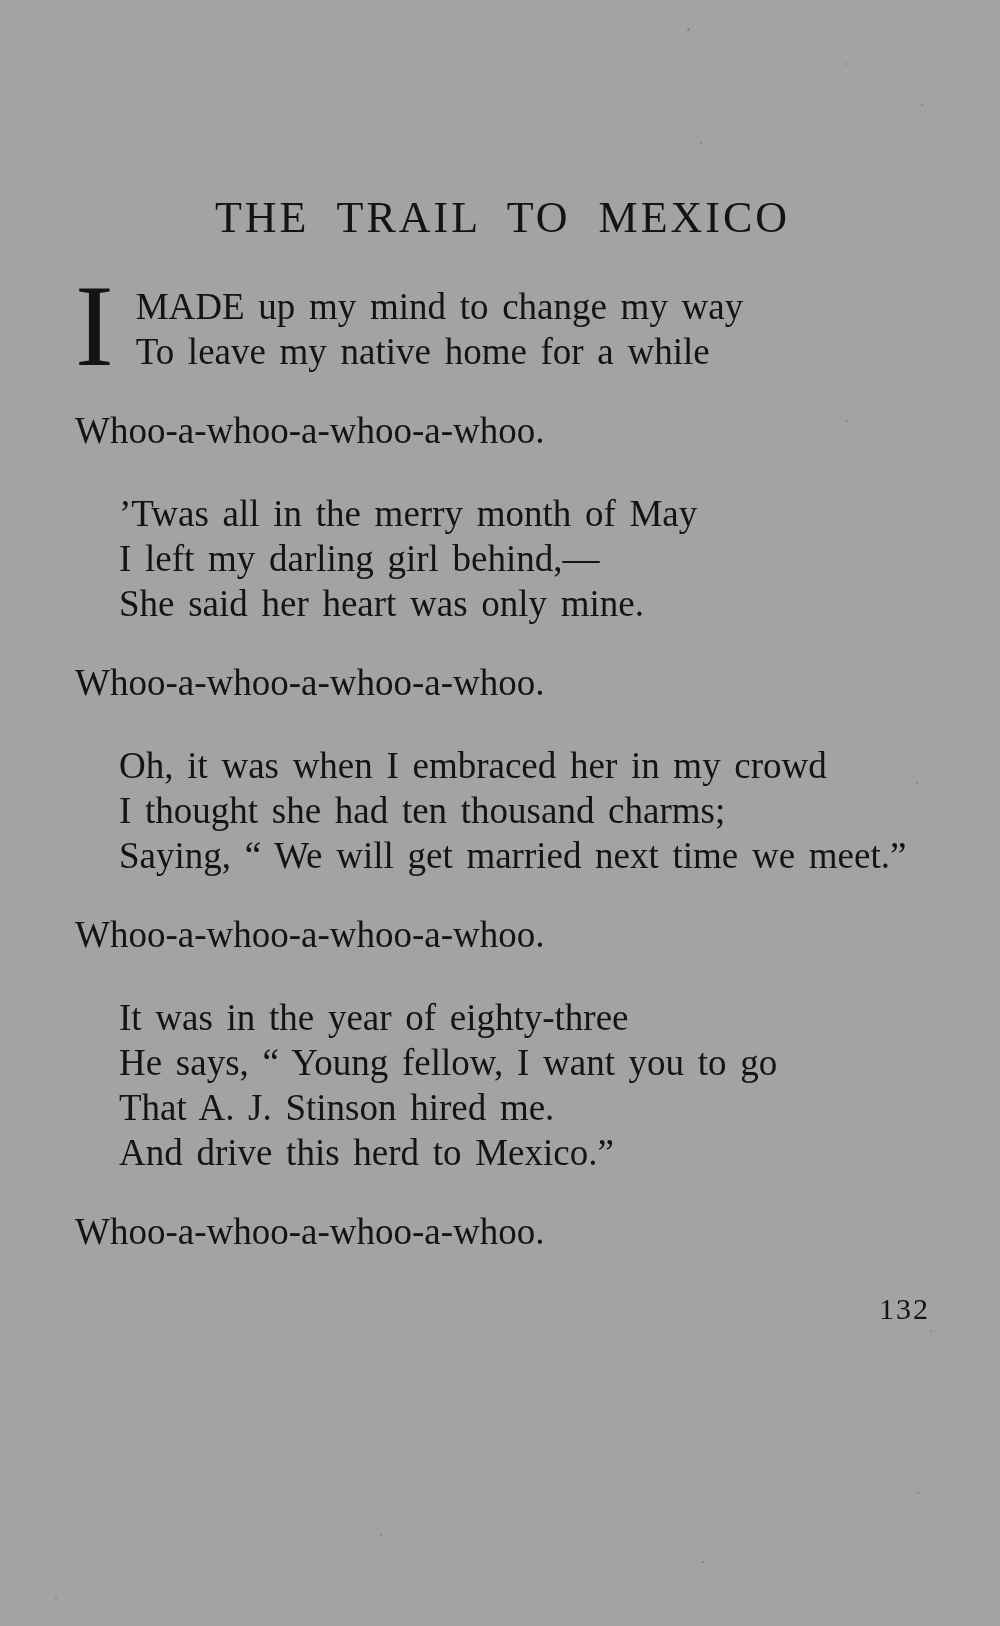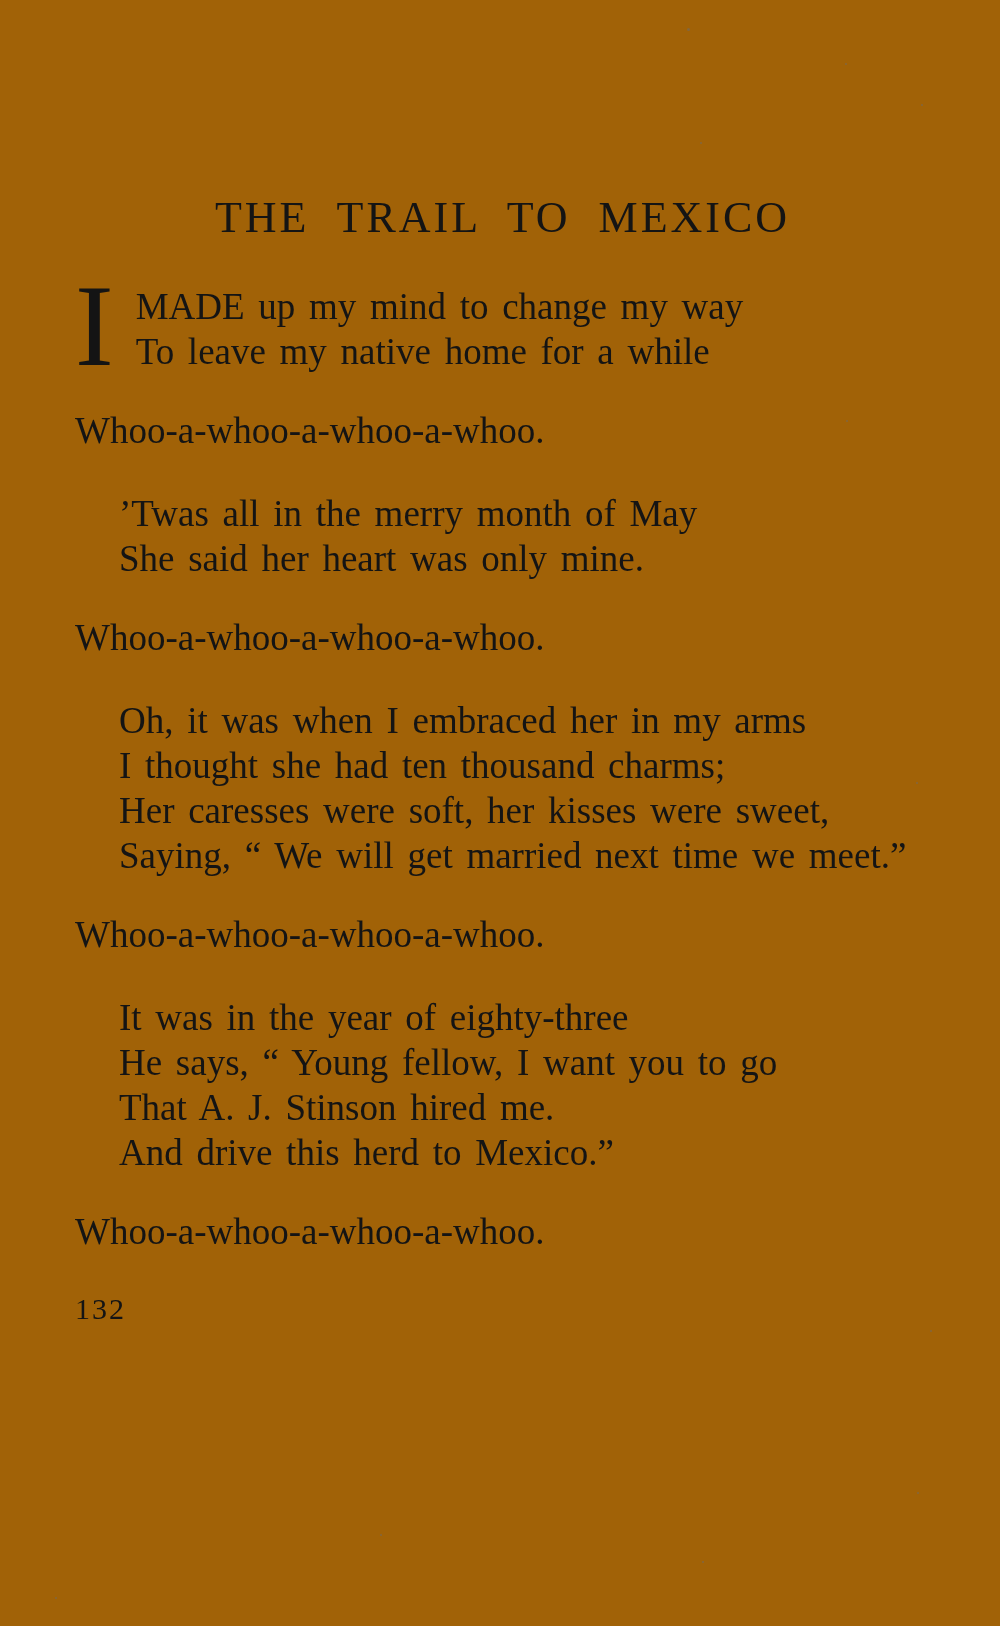--- a/index.html
+++ b/index.html
@@ -4,21 +4,21 @@
 <style>
   html, body {
     margin: 0;
     padding: 0;
     background: #ffffff;
   }
   .scan-page {
     position: relative;
     width: 1000px;
     height: 1626px;
-    background: #a16207;
+    background: #a3a3a3;
     overflow: hidden;
     color: #141414;
     font-family: "Liberation Serif", "DejaVu Serif", serif;
     font-size: 37px;
     line-height: 45px;
     word-spacing: 0.12em;
   }
   .text-block {
     position: absolute;
     top: 196px;
@@ -44,21 +44,21 @@
     height: 88px;
     padding-right: 22px;
     font-weight: normal;
   }
   .refrain {
     margin: 34px 0 38px 0;
     white-space: nowrap;
   }
   .page-number {
     margin-top: 8px;
-    text-align: left;
+    text-align: right;
     font-size: 30px;
     line-height: 34px;
     letter-spacing: 2px;
   }
   
   .speck {
     position: absolute;
     background: #6b6b6b;
     border-radius: 50%;
     opacity: 0.55;
@@ -101,29 +101,29 @@
     <div class="stanza">
       <span class="dropcap">I</span>
       <div class="poem-line">MADE up my mind to change my way</div>
       <div class="poem-line">To leave my native home for a while</div>
     </div>
 
     <div class="refrain">Whoo-a-whoo-a-whoo-a-whoo.</div>
 
     <div class="stanza">
       <div class="poem-line">’Twas all in the merry month of May</div>
+      <div class="poem-line">I left my darling girl behind,—</div>
       <div class="poem-line">She said her heart was only mine.</div>
     </div>
 
     <div class="refrain">Whoo-a-whoo-a-whoo-a-whoo.</div>
 
     <div class="stanza">
-      <div class="poem-line">Oh, it was when I embraced her in my arms</div>
+      <div class="poem-line">Oh, it was when I embraced her in my crowd</div>
       <div class="poem-line">I thought she had ten thousand charms;</div>
-      <div class="poem-line">Her caresses were soft, her kisses were sweet,</div>
       <div class="poem-line">Saying, “ We will get married next time we meet.”</div>
     </div>
 
     <div class="refrain">Whoo-a-whoo-a-whoo-a-whoo.</div>
 
     <div class="stanza">
       <div class="poem-line">It was in the year of eighty-three</div>
       <div class="poem-line">He says, “ Young fellow, I want you to go</div>
       <div class="poem-line">That A. J. Stinson hired me.</div>
       <div class="poem-line">And drive this herd to Mexico.”</div>

